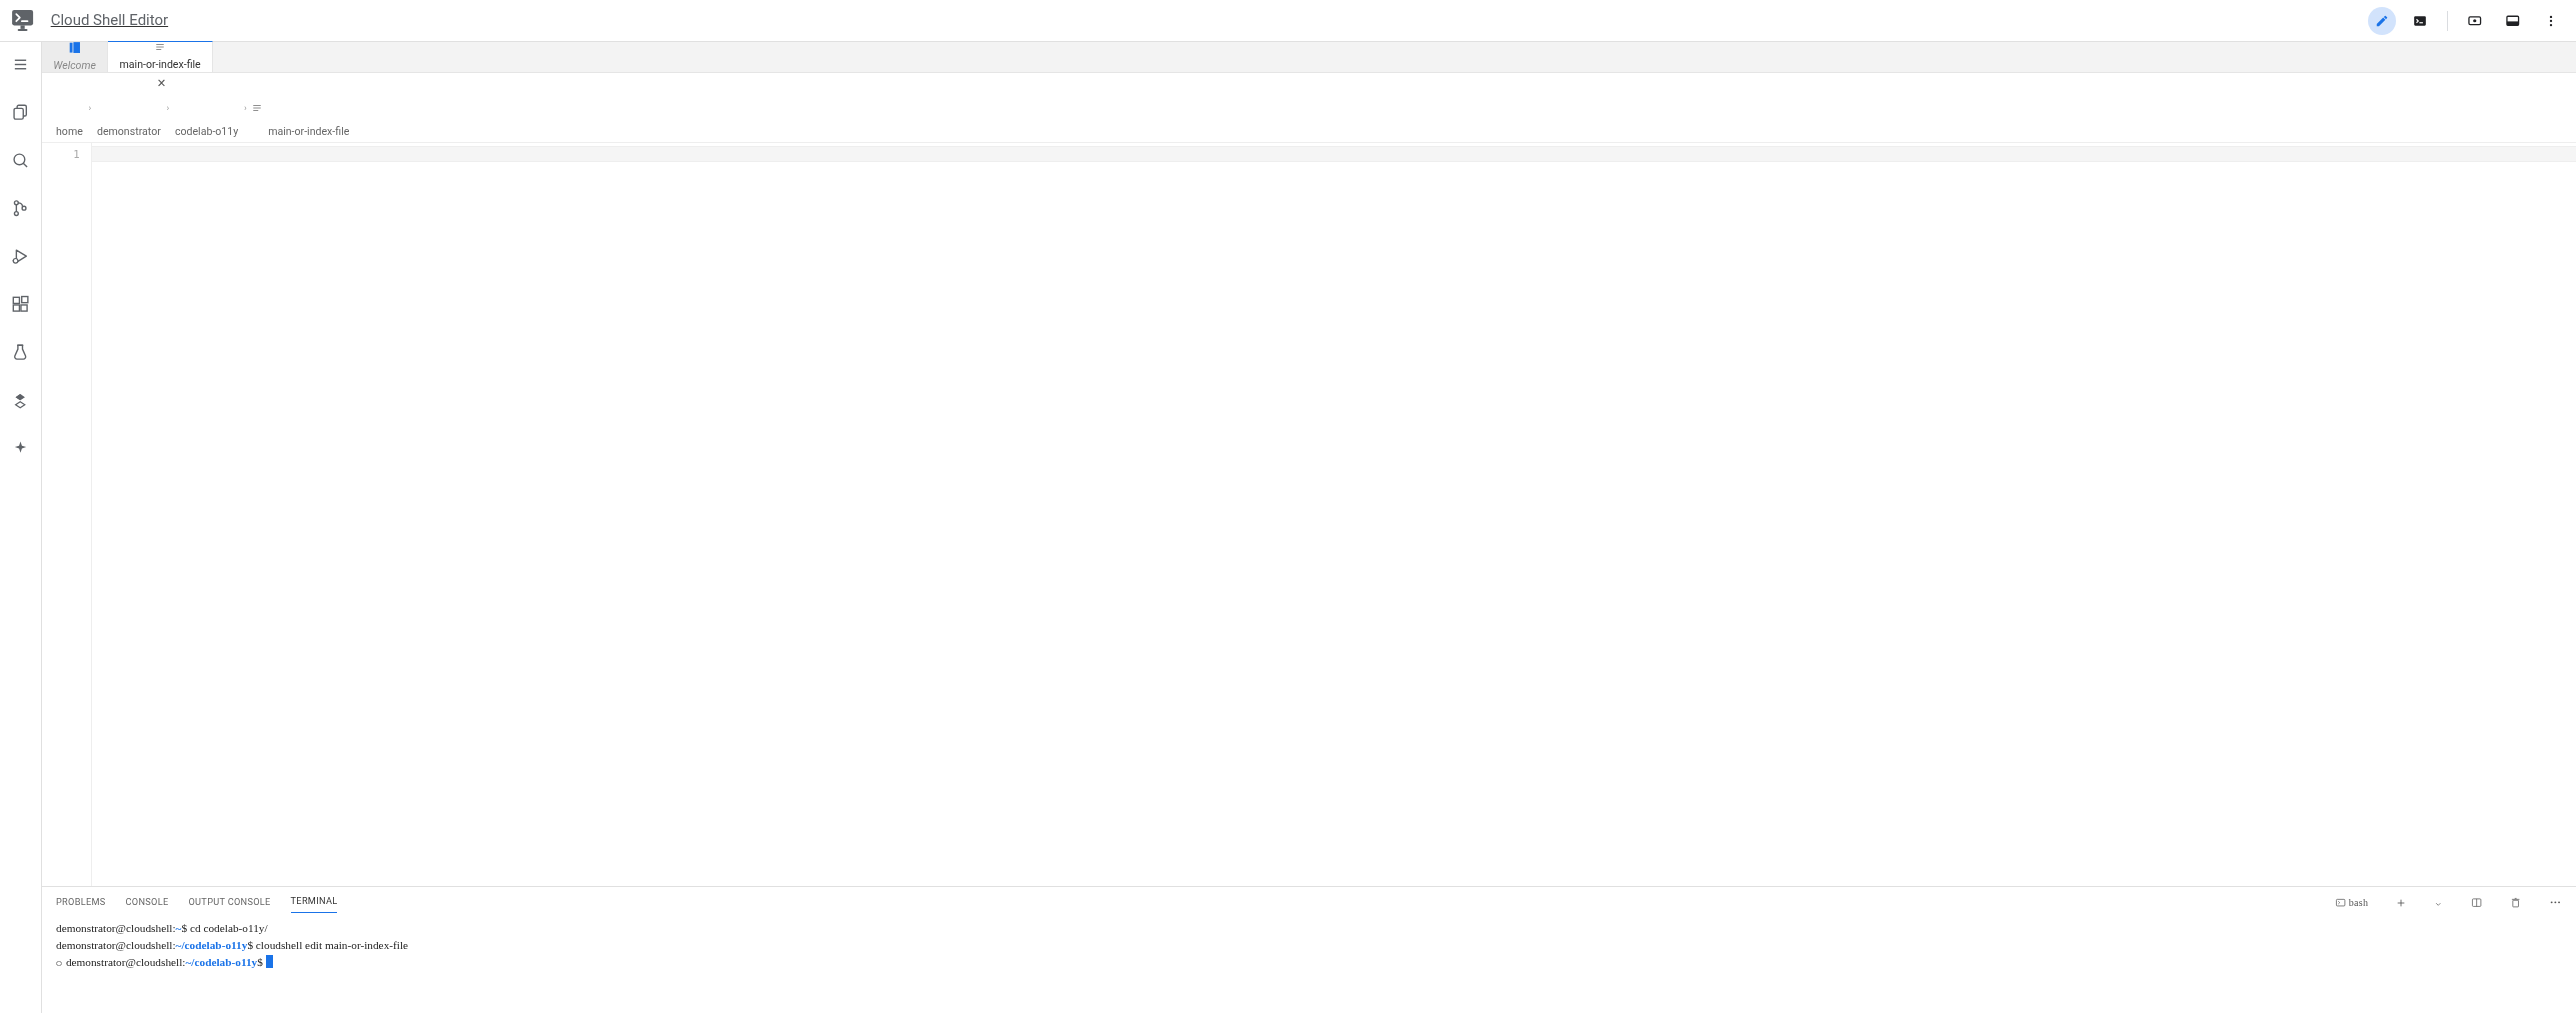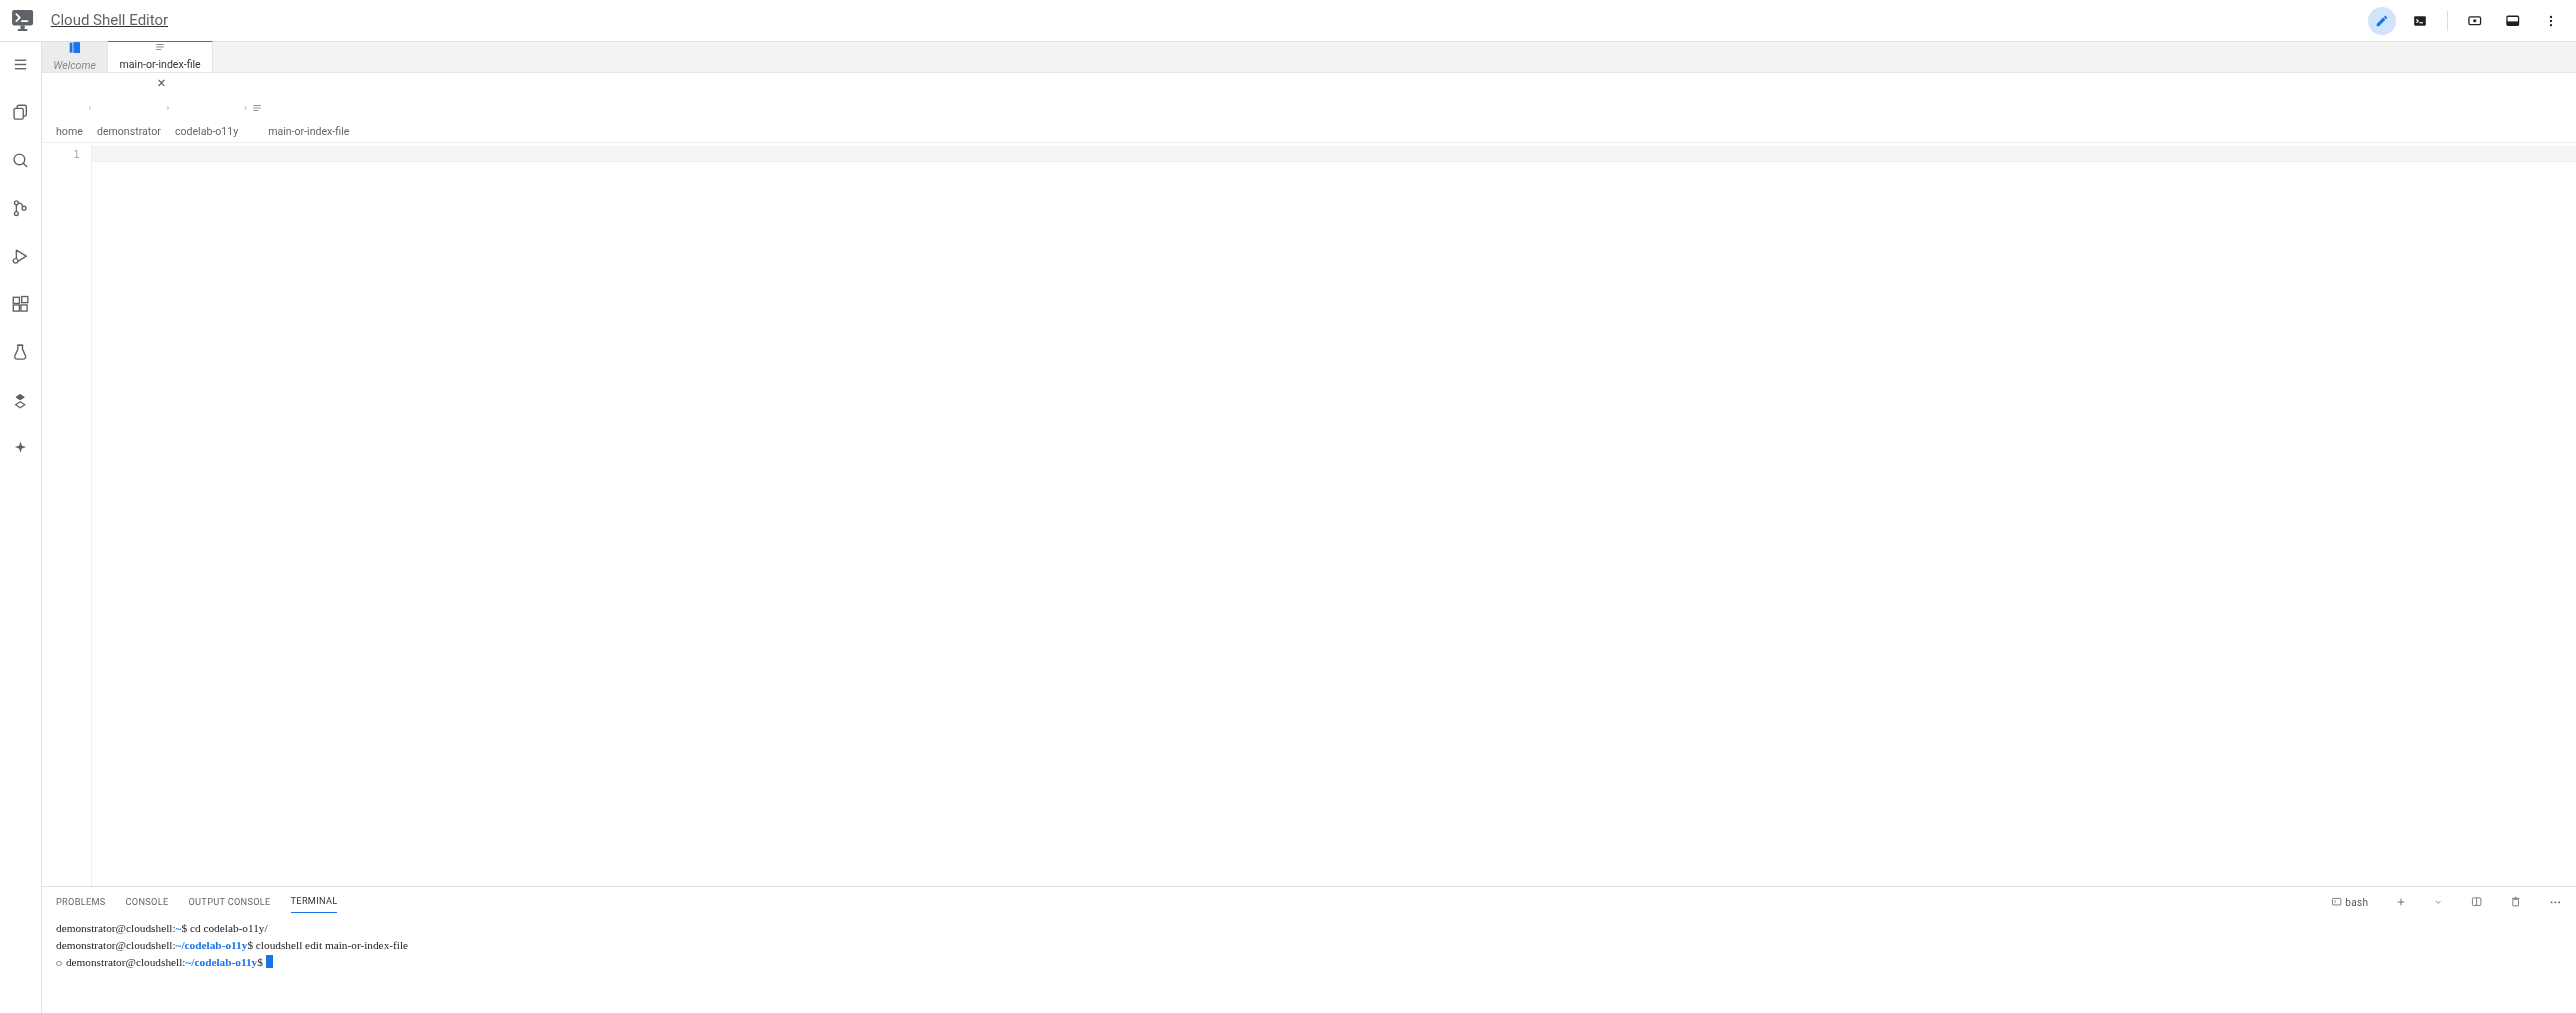--- a/index.html
+++ b/index.html
@@ -44,21 +44,21 @@
 .gutter { width:49px; text-align:right; padding:4.2px 11.3px 0 0; color:#aaa; font-family: Menlo, Consolas, monospace; font-size:10.6px; }
 .gutter .ln { height:15.5px; }
 .code { flex:1; padding:2.8px 0 0 0; font-family: Menlo, Consolas, monospace; font-size:10.6px; border-left:0.7px solid #eee; }
 .code .line { height:15.5px; padding-left:4.2px; background:#f5f5f5; border-top:0.7px solid #eee; border-bottom:0.7px solid #eee; }
 
 
 .panel { border-top:0.7px solid #e0e0e0; display:flex; flex-direction:column; min-height:127px; }
 .panel-tabs { display:flex; align-items:center; padding:4.2px 14px 0 14px; gap:20px; font-size:9.2px; color:#666; letter-spacing:0.3px; }
 .panel-tab { padding:4.2px 0 5.7px 0; cursor:pointer; }
 .panel-tab.active { color:#333; border-bottom:1.1px solid #1a73e8; }
-.panel-actions { margin-left:auto; display:flex; align-items:center; gap:28px; color:#555; font-size:10px;}
+.panel-actions { margin-left:auto; display:flex; align-items:flex-end; gap:28px; color:#555; font-size:10px;font-family:Liberation Serif, serif;}
 .panel-actions .pa { display:flex; align-items:center; gap:2.8px; cursor:pointer; }
 
 
 .terminal { padding:7px 14px 11.3px 14px; font-family: Liberation Serif, serif; font-size:11.3px; line-height:1.5; white-space:pre; color:#222; }
 .terminal .path { color:#1a73e8; font-weight:bold; }
 .terminal .cursor { display:inline-block; width:7px; height:12.7px; background:#1a73e8; vertical-align:text-bottom; }
 .terminal .dot { display:inline-block;width:5.7px;height:5.7px;border:0.7px solid #888;border-radius:50%;margin-right:4.2px;vertical-align:middle;}
 svg { display:block; }
 </style>
 </head>

